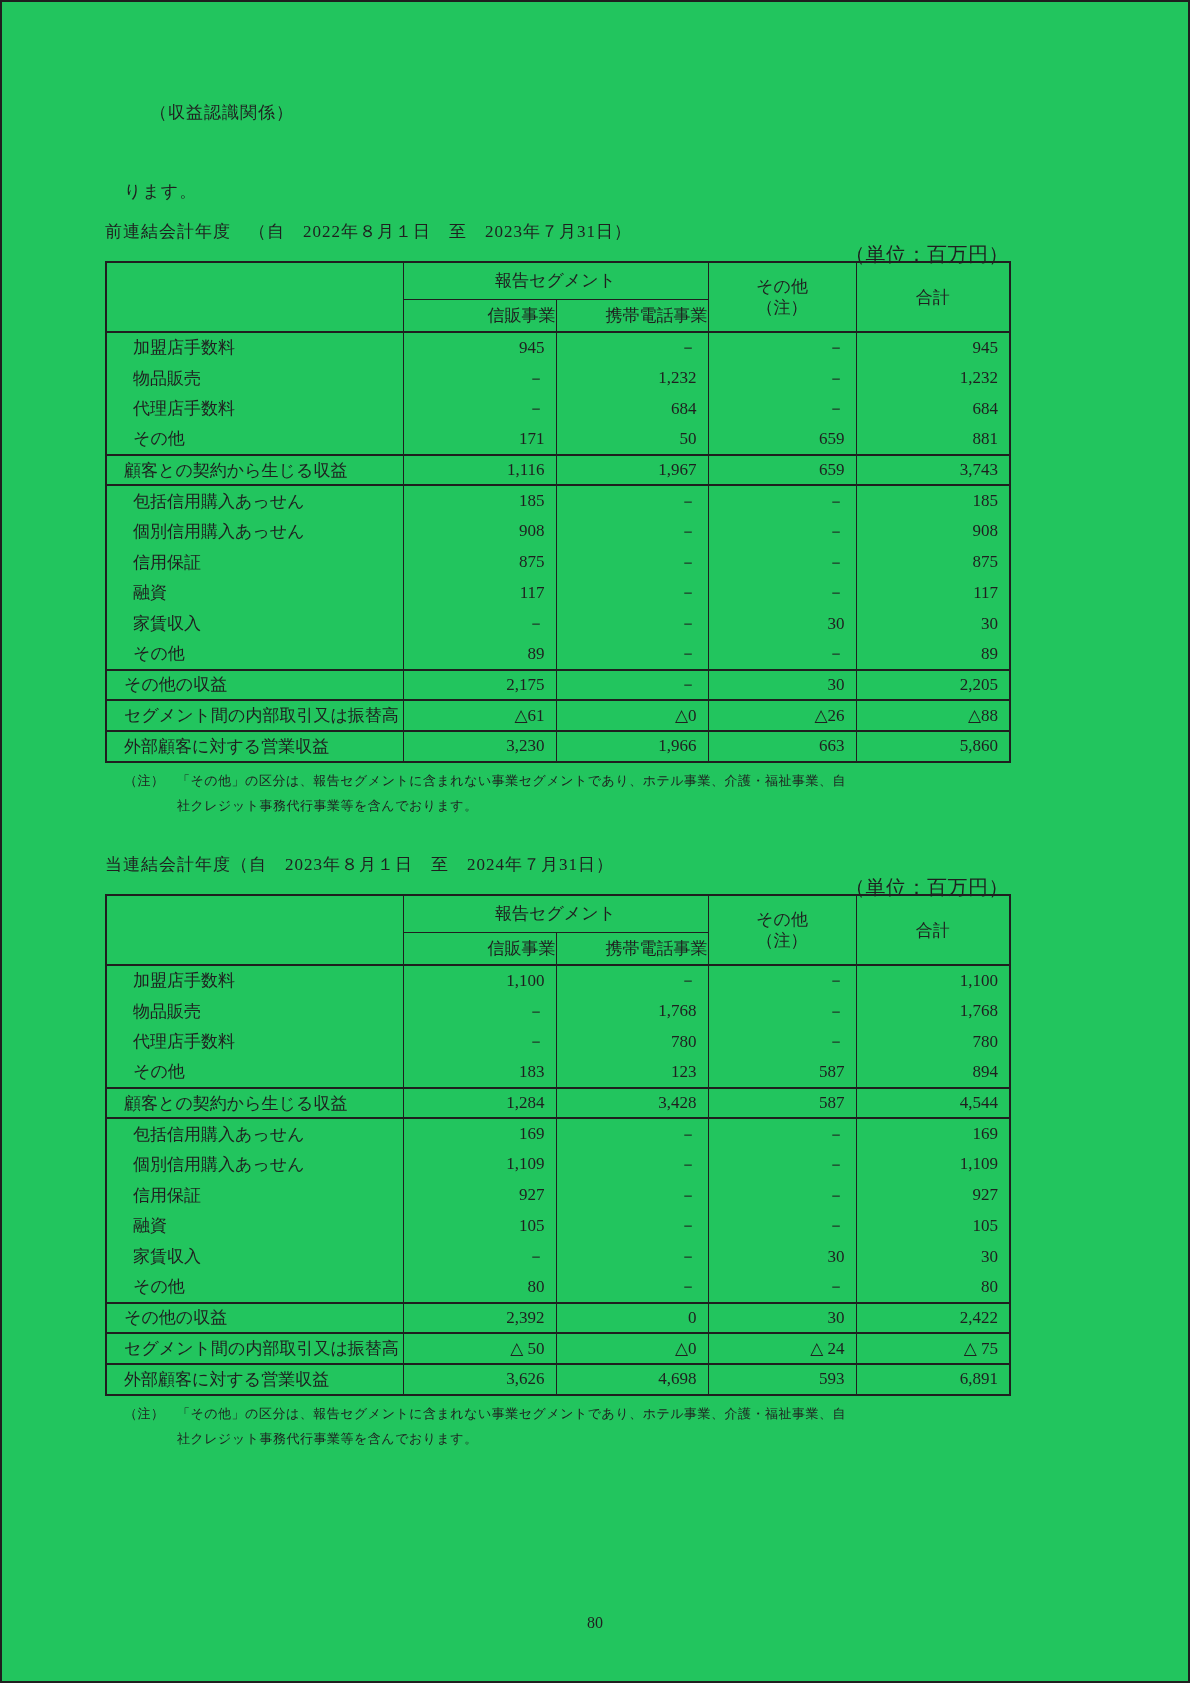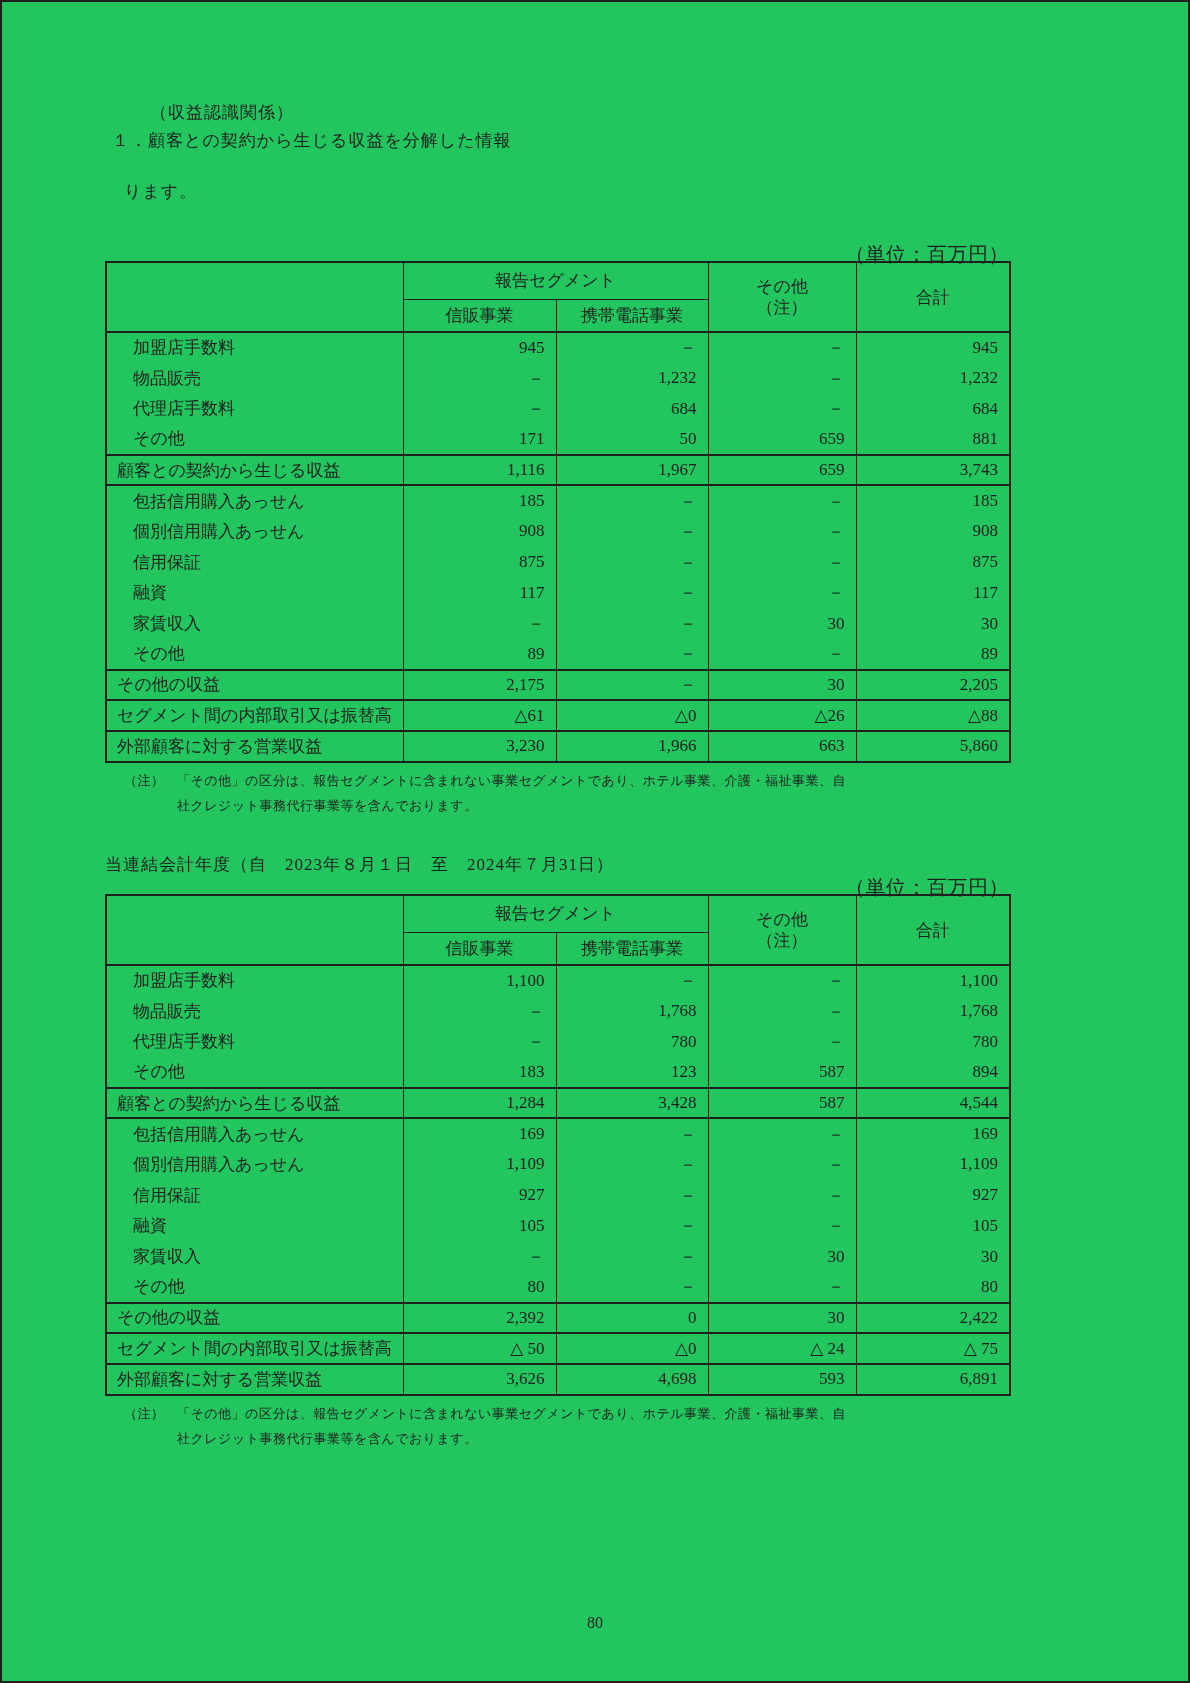--- a/index.html
+++ b/index.html
@@ -31,45 +31,45 @@
     border: 1px solid #1f1f1f;
     font-weight: normal;
     padding: 0;
     overflow: hidden;
   }
   .seg thead tr.grp-row { height: 37px; }
   .seg thead tr.sub-row { height: 33px; }
   .seg thead th { text-align: center; vertical-align: middle; line-height: 21px; }
   .seg thead th.rseg { border-bottom: 1px solid #1f1f1f; }
   .seg thead th.blank, .seg thead th.other, .seg thead th.total { border-bottom: 2px solid #1f1f1f; }
-  .seg thead tr.sub-row th { border-bottom: 2px solid #1f1f1f; }
+  .seg thead tr.sub-row th { border-bottom: 2px solid #1f1f1f; text-align: right; }
   .seg tbody tr { height: 30.7px; }
   .seg tbody tr.detail td { border-top: none; border-bottom: none; }
   .seg tbody tr.summary td { border-top: 2px solid #1f1f1f; border-bottom: 2px solid #1f1f1f; }
   .seg td.lbl { text-align: left; }
   .seg tr.detail td.lbl { padding-left: 26px; font-family: Liberation Serif, serif; }
-  .seg tr.summary td.lbl { padding-left: 10px; }
+  .seg tr.summary td.lbl { padding-left: 17px; }
   .seg td.num { text-align: right; padding-right: 11px; }
 
   .note { font-size: 13px; letter-spacing: 0.5px; line-height: 25px; white-space: nowrap; }
   .note-label { display: inline-block; width: 53px; vertical-align: top; }
   .note-body { display: inline-block; vertical-align: top; }
   .pageno { width: 100%; text-align: center; font-size: 16px; }
 </style>
 </head>
 <body>
 
 <div class="page">
 
   <div class="abs bodytext" style="left:148px; top:99px;">（収益認識関係）</div>
 
-  <div class="abs bodytext" style="left:110px; top:127px;"><span>１．</span><span>顧客との契約から生じる収益を分解した情報</span></div>
 
   <div class="abs bodytext" style="left:122px; top:178px;">ります。</div>
 
+  <div class="abs period" style="left:103px; top:218px;">前連結会計年度　（自　2022年８月１日　至　2023年７月31日）</div>
   <div class="abs unit" style="left:103px; top:239px;">（単位：百万円）</div>
 
   <table class="seg abs" style="left:103px; top:259px;">
     <colgroup>
       <col style="width:297px">
         <col style="width:153px">
         <col style="width:152px">
         <col style="width:148px">
         <col style="width:154px">
     </colgroup>

